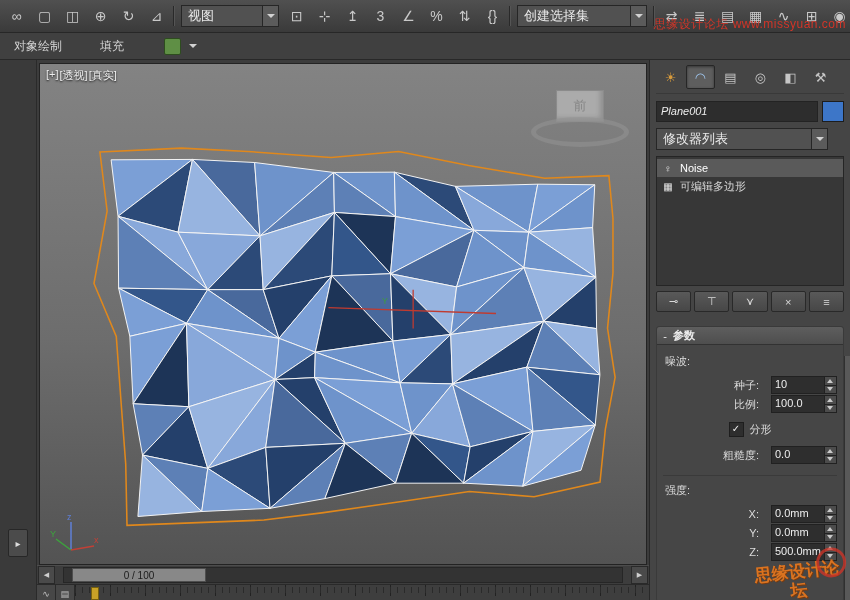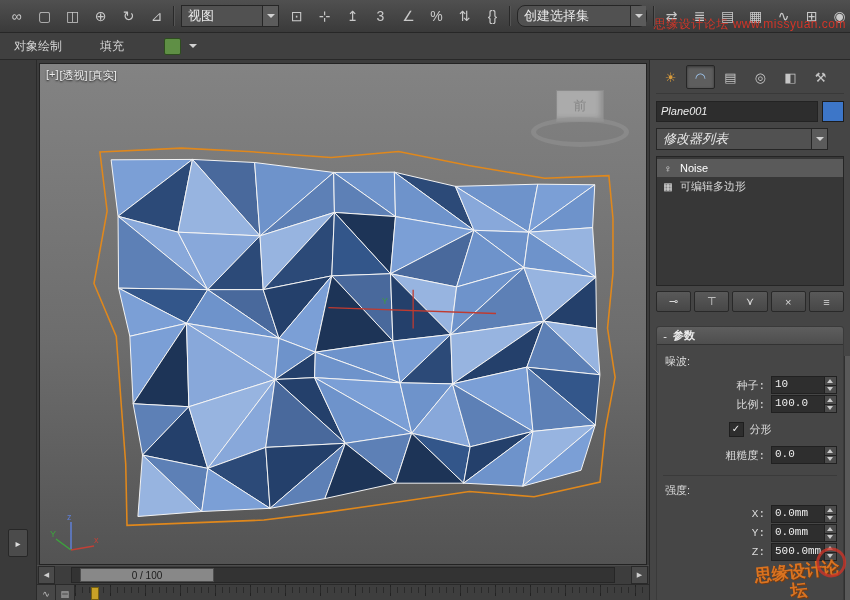--- a/index.html
+++ b/index.html
@@ -13,21 +13,21 @@
     background:linear-gradient(#505050,#3a3a3a);border-bottom:1px solid #272727;}
   .tb-icon{width:25px;height:25px;flex:0 0 auto;display:flex;align-items:center;justify-content:center;
     color:#c9c9c9;font-size:14px;border:1px solid transparent;border-radius:2px;}
   .tb-sep{width:1px;height:20px;background:#292929;border-right:1px solid #555;margin:0 2px;flex:0 0 auto;}
   .combo{height:20px;display:flex;align-items:center;background:#515151;border:1px solid #262626;margin:0 3px;flex:0 0 auto;}
   .combo .val{padding:0 6px;font-size:13px;color:#eaeaea;white-space:nowrap;flex:1;}
   .combo .arrow{width:15px;align-self:stretch;display:flex;align-items:center;justify-content:center;
     border-left:1px solid #262626;background:#5b5b5b;}
   .caret{width:0;height:0;border-left:4px solid transparent;border-right:4px solid transparent;border-top:4px solid #d2d2d2;}
   .combo.view{width:96px;}
-  .combo.selset{width:128px;border-radius:8px;}
+  .combo.selset{width:128px;}
   
   .ribbon{height:26px;background:#404040;border-bottom:1px solid #282828;display:flex;align-items:center;padding:0 8px;}
   .ribbon-tab{color:#d4d4d4;font-size:12px;padding:3px 6px;margin-right:26px;display:flex;align-items:center;gap:5px;}
   .ribbon-green{width:15px;height:15px;background:#5f8f45;border:1px solid #2e4c1f;border-radius:2px;margin-left:8px;}
   .ribbon .caret{margin-left:8px;}
   
   .main{display:flex;height:542px;}
   .left-strip{width:36px;background:#3a3a3a;border-right:1px solid #2a2a2a;position:relative;flex:0 0 auto;}
   .strip-btn{position:absolute;left:8px;bottom:45px;width:18px;height:26px;background:#4b4b4b;border:1px solid #272727;
     border-radius:2px;color:#dcdcdc;font-size:10px;display:flex;align-items:center;justify-content:center;}
@@ -37,21 +37,21 @@
     background:linear-gradient(#838383,#6d6d6d 55%,#535353);}
   .vp-label{position:absolute;top:4px;left:6px;z-index:3;display:flex;gap:1px;font-size:11px;color:#efefef;
     text-shadow:0 1px 2px rgba(0,0,0,.85);}
   svg.mesh{position:absolute;inset:0;width:100%;height:100%;z-index:1;}
   .viewcube{position:absolute;top:26px;right:16px;width:100px;text-align:center;z-index:2;opacity:.85;}
   .vc-box{width:46px;height:30px;margin:0 auto;background:#b3b3b3;border:1px solid #8d8d8d;color:#888;
     font-size:13px;line-height:30px;box-shadow:inset -3px -3px 5px rgba(0,0,0,.18);}
   .vc-ring{width:88px;height:20px;margin:-5px auto 0;border-radius:50%;border:5px solid rgba(152,152,152,.55);}
   .axis-tripod{position:absolute;left:8px;bottom:6px;z-index:2;}
   
-  .timeslider{height:18px;display:flex;align-items:center;background:#3d3d3d;border-top:1px solid #4c4c4c;padding:0 1px;gap:16px;}
+  .timeslider{height:18px;display:flex;align-items:center;background:#3d3d3d;border-top:1px solid #4c4c4c;padding:0 1px;gap:8px;}
   .ts-arrow{width:15px;height:16px;background:#4a4a4a;border:1px solid #292929;color:#cfcfcf;font-size:7px;
     display:flex;align-items:center;justify-content:center;flex:0 0 auto;}
   .ts-track{flex:1;height:14px;background:#333;border:1px solid #262626;position:relative;}
   .ts-handle{position:absolute;left:8px;top:0;width:132px;height:12px;background:#888;border:1px solid #4e4e4e;
     color:#1b1b1b;font-size:10px;display:flex;align-items:center;justify-content:center;}
   .trackbar{height:17px;background:#3e3e3e;border-top:1px solid #2a2a2a;display:flex;position:relative;}
   .tb-mini{width:18px;height:100%;background:#474747;border-right:1px solid #2a2a2a;color:#c0c0c0;font-size:9px;
     display:flex;align-items:center;justify-content:center;flex:0 0 auto;}
   .ticks{flex:1;position:relative;}
   .ticks .minor{position:absolute;left:0;right:0;top:2px;height:6px;
@@ -79,21 +79,21 @@
   .stack-tools{display:flex;gap:3px;margin-bottom:10px;}
   .stack-btn{flex:1;height:19px;background:linear-gradient(#595959,#474747);border:1px solid #292929;border-radius:2px;
     color:#dadada;font-size:11px;display:flex;align-items:center;justify-content:center;}
   .rollout{margin-top:4px;border:1px solid #3a3a3a;border-radius:3px;background:#464646;flex:1;}
   .rollout-header{height:17px;background:linear-gradient(#5e5e5e,#4e4e4e);border-bottom:1px solid #323232;
     border-radius:3px 3px 0 0;display:flex;align-items:center;font-size:11px;font-weight:bold;color:#ececec;}
   .rollout-header .minus{width:16px;text-align:center;font-weight:normal;}
   .rollout-header .title{flex:1;text-align:left;padding-right:28px;}
   .rollout-body{padding:8px 6px 4px;font-size:11px;color:#dcdcdc;}
   .group-label{margin:1px 0 7px;padding-left:2px;}
-  .param-row{display:flex;align-items:center;justify-content:flex-end;gap:6px;margin:1px 0;font-family:Liberation Mono, monospace;}
+  .param-row{display:flex;align-items:center;justify-content:flex-end;gap:12px;margin:1px 0;}
   .param-row label{text-align:right;}
   .spin-field{width:64px;height:16px;background:#2e2e2e;border:1px solid #212121;display:flex;}
   .spin-val{flex:1;color:#ededed;font-size:11px;line-height:15px;padding-left:3px;overflow:hidden;white-space:nowrap;}
   .spinners{width:11px;display:flex;flex-direction:column;border-left:1px solid #212121;}
   .spin-up,.spin-down{flex:1;background:#4c4c4c;position:relative;}
   .spin-down{border-top:1px solid #212121;}
   .spin-up::after{content:"";position:absolute;left:2px;top:2px;border-left:3px solid transparent;
     border-right:3px solid transparent;border-bottom:4px solid #c9c9c9;}
   .spin-down::after{content:"";position:absolute;left:2px;bottom:2px;border-left:3px solid transparent;
     border-right:3px solid transparent;border-top:4px solid #c9c9c9;}
@@ -312,21 +312,21 @@
         <div class="panel-tab">◎</div>
         <div class="panel-tab">◧</div>
         <div class="panel-tab">⚒</div>
     </div>
 
     <div class="name-row">
       <div class="name-field">Plane001</div>
       <div class="color-swatch"></div>
     </div>
 
-    <div class="combo mod-combo" style="margin-left:0;margin-right:16px;font-style:italic;">
+    <div class="combo mod-combo" style="margin-left:0;margin-right:16px;">
       <span class="val">修改器列表</span>
       <span class="arrow">
           <span class="caret"></span>
         </span>
     </div>
 
     <div class="stack">
 
         <div class="stack-item active">
           <span class="icn">♀</span>

